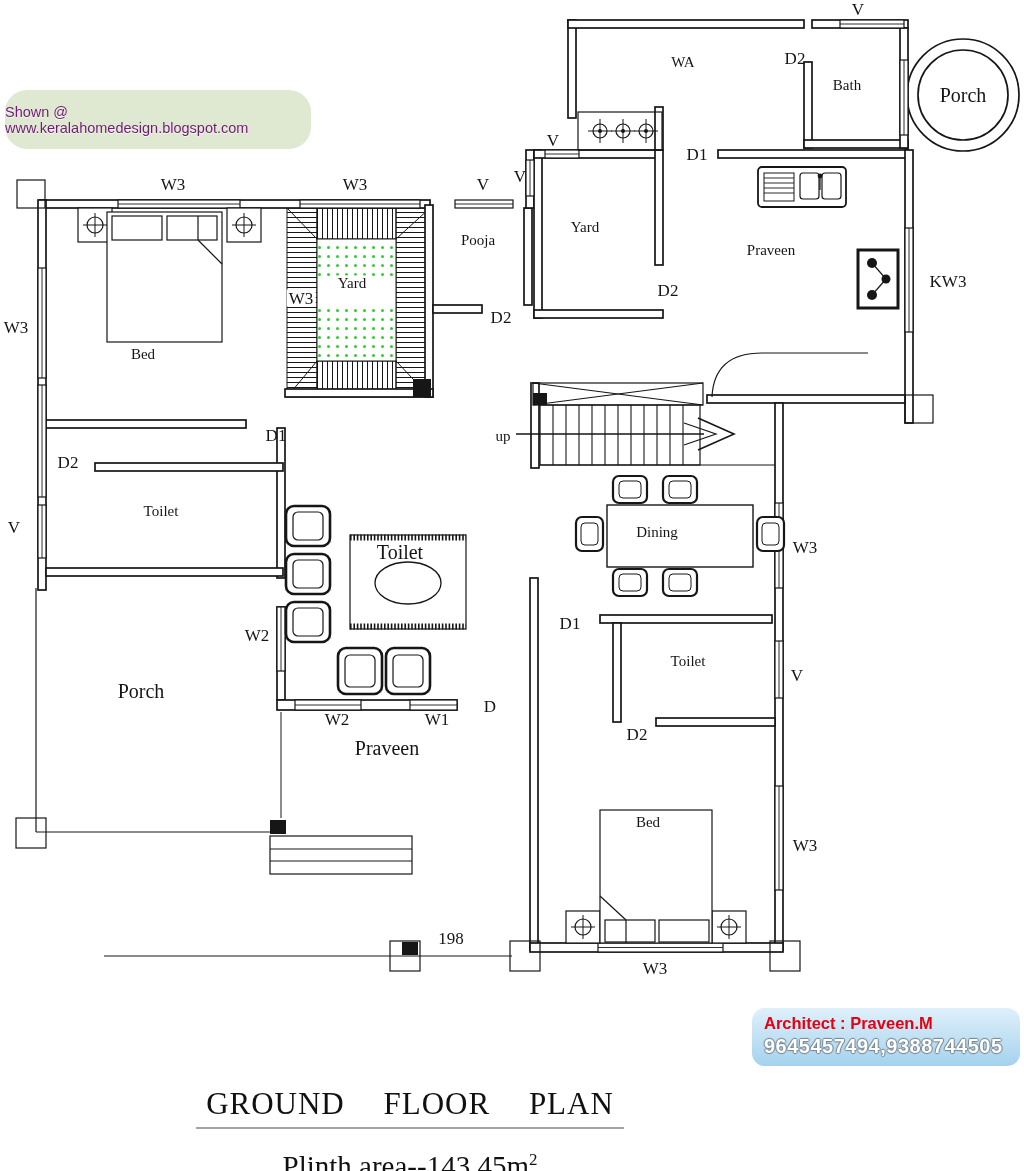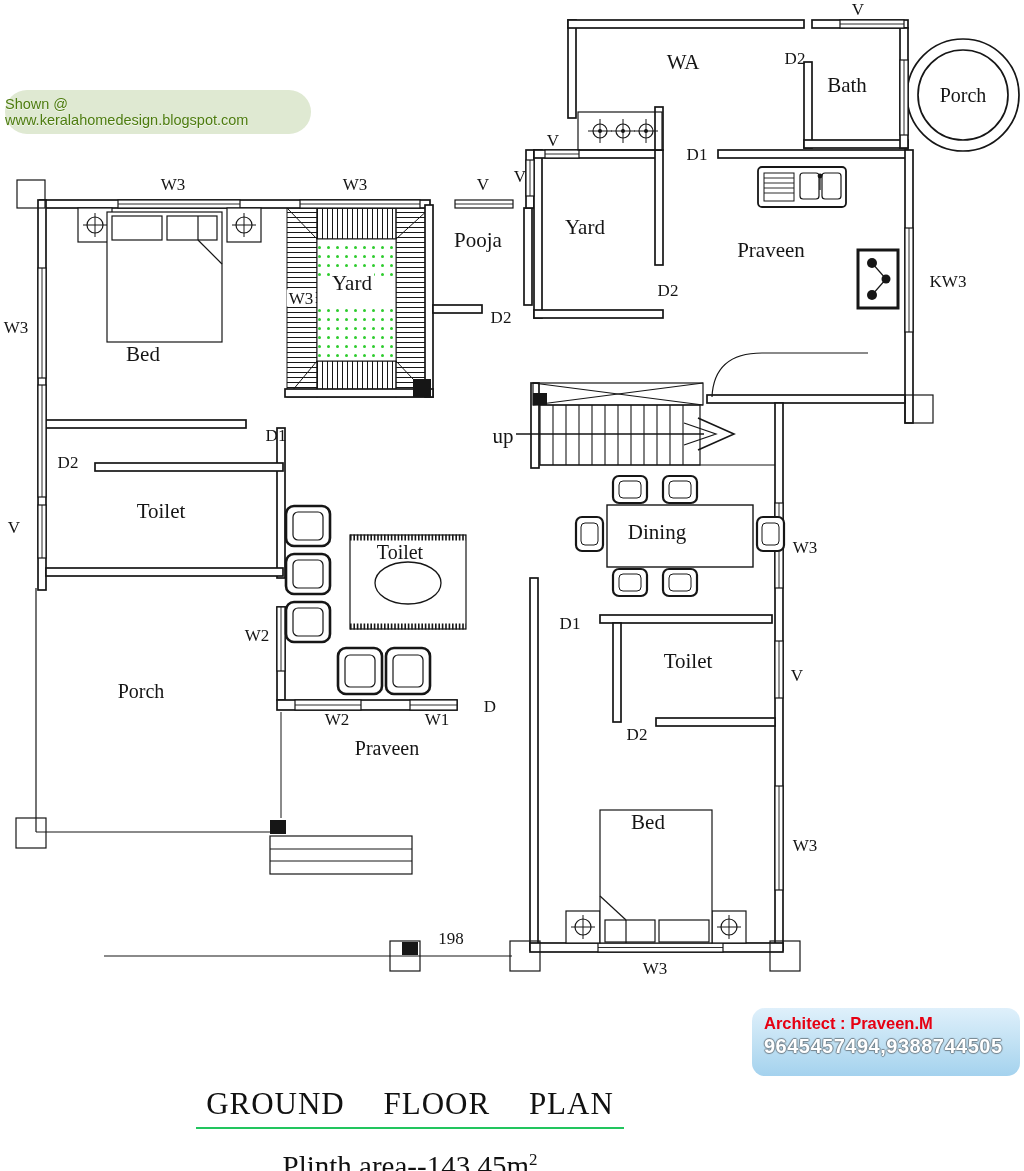--- a/index.html
+++ b/index.html
@@ -1,35 +1,35 @@
 <!DOCTYPE html>
 <html><head>
 <meta charset="utf-8">
 <style>
   html,body{margin:0;padding:0;background:#fff;}
   .page{position:relative;width:1024px;height:1171px;background:#fff;overflow:hidden;
         font-family:"Liberation Serif",serif;color:#111;}
   .plan-svg{position:absolute;left:0;top:0;}
-  .lbl{position:absolute;transform:translate(-50%,-50%);font-size:21px;line-height:1;
+  .lbl{position:absolute;transform:translate(-50%,-50%);font-size:15px;line-height:1;
        white-space:nowrap;color:#151515;}
   .sm{font-size:17px;}
   .lg{font-size:20px;}
   .bg{background:#fff;padding:0 2px;}
-  .watermark{position:absolute;left:5px;top:90px;width:306px;height:44px;
+  .watermark{position:absolute;left:5px;top:90px;width:306px;height:59px;
        background:#dfe9d2;border-radius:22px;display:flex;align-items:center;justify-content:center;
-       font-family:"Liberation Sans",sans-serif;font-size:14.5px;color:#4d7c0f;text-shadow:0 1px 0 #f4f8ee;}
-  .badge{position:absolute;left:752px;top:1008px;width:244px;padding:5px 12px 17px;border-radius:13px;
+       font-family:"Liberation Sans",sans-serif;font-size:14.5px;color:#701a75;text-shadow:0 1px 0 #f4f8ee;}
+  .badge{position:absolute;left:752px;top:1008px;width:244px;padding:5px 12px 7px;border-radius:13px;
        background:linear-gradient(#dff0fb 0%,#bfe0f3 55%,#a4d2ee 100%);
        font-family:"Liberation Sans",sans-serif;line-height:1.25;}
   .badge .l1{color:#e60012;font-weight:bold;font-size:16.5px;}
   .badge .l2{color:#fff;font-weight:bold;font-size:20px;letter-spacing:.5px;
        text-shadow:-1px 0 1px #76858f,1px 0 1px #76858f,0 -1px 1px #76858f,0 1px 1px #76858f;}
   .title{position:absolute;left:150px;top:1086px;width:520px;text-align:center;}
   .title .t1{display:inline-block;font-size:31px;word-spacing:30px;letter-spacing:1px;
-       border-bottom:2px solid #22c55e;padding:0 10px 5px;}
+       border-bottom:2px solid #a3a3a3;padding:0 10px 5px;}
   .title .t2{display:inline-block;font-size:29px;border-bottom:2px solid #ef4444;
        padding:0 6px 2px;margin-top:21px;text-align:right;}
   .title sup{font-size:17px;}
 </style>
 </head>
 <body>
 
 <div class="page">
 
 <svg class="plan-svg" width="1024" height="1171" viewBox="0 0 1024 1171">

